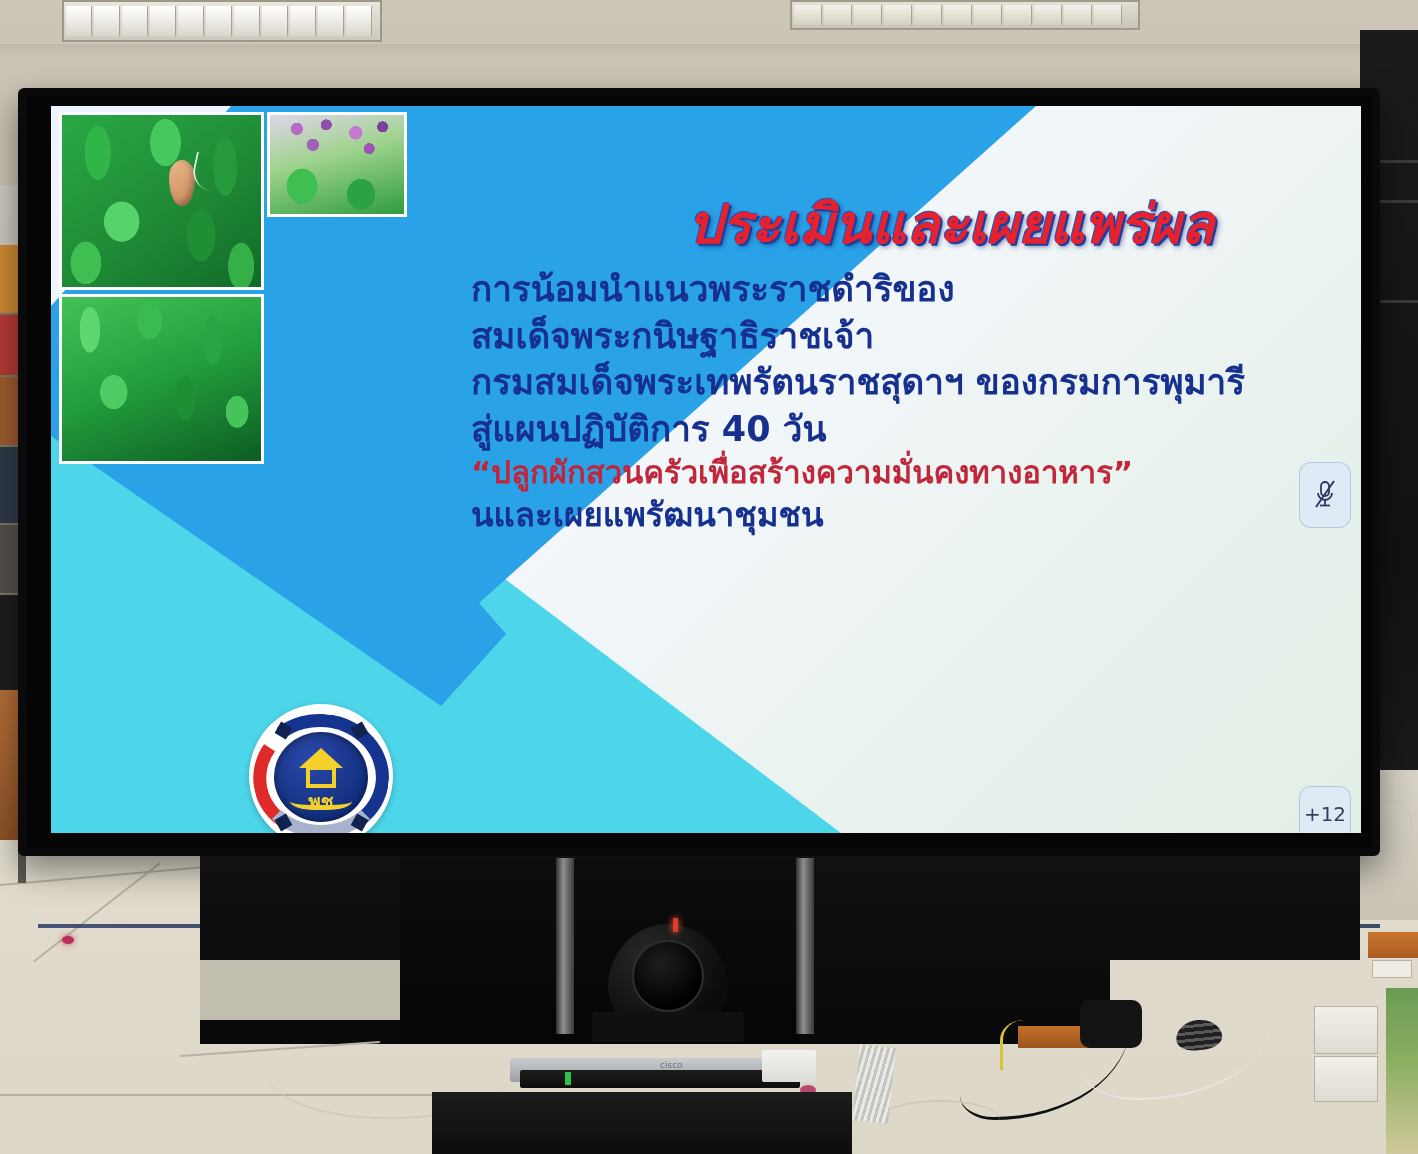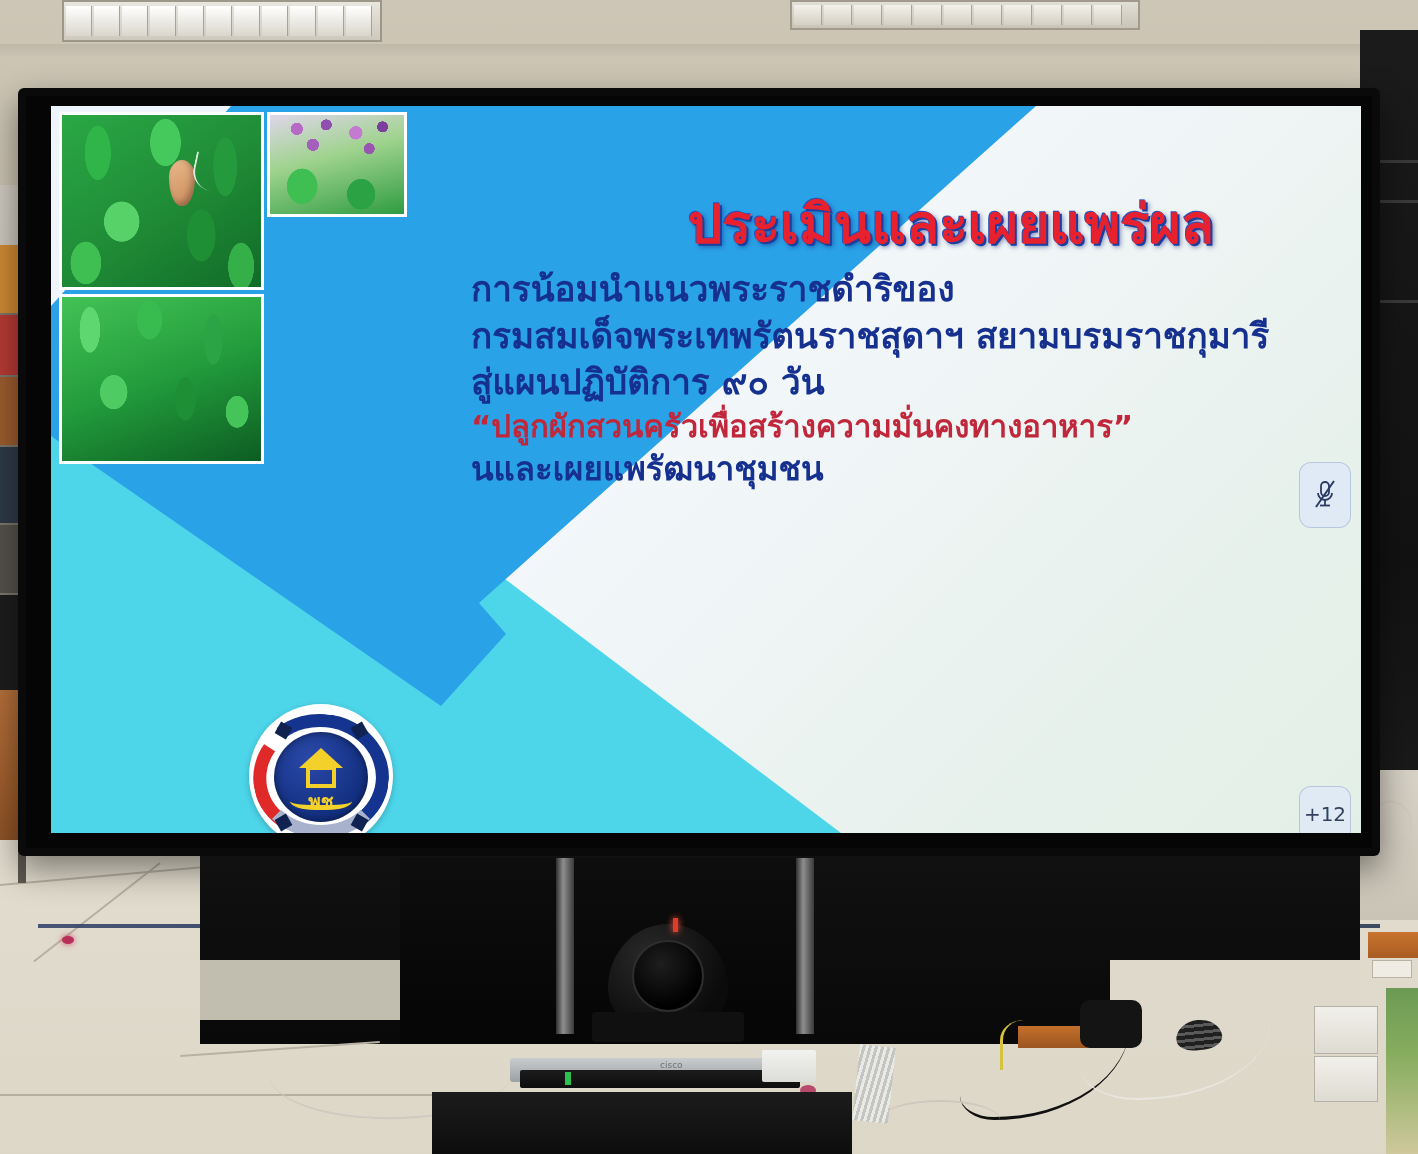--- a/index.html
+++ b/index.html
@@ -225,21 +225,21 @@
 
   
   .slide-title {
     position: absolute; left: 530px; top: 75px; width: 740px;
     text-align: center;
     font-family: "DejaVu Sans", "Liberation Sans", sans-serif;
     font-size: 54px; font-weight: bold; color: #e8212f;
     text-shadow:
       2px 2px 0 #1b3fa0, -1px -1px 0 #2b52b8,
       3px 3px 5px rgba(20,40,120,.55);
-    letter-spacing: 0px; white-space: nowrap;
+    letter-spacing: 0px; white-space: nowrap; font-style: italic;
   }
   .slide-lines {
     position: absolute; left: 420px; top: 160px; width: 880px;
     color: #16308f;
   }
   .sl { font-size: 35px; line-height: 1.33; font-weight: 600; white-space: nowrap; }
   .sl.quote { color: #c0273b; font-size: 31px; font-style: normal; }
   .sl.small { font-size: 33px; }
   .sl-right {
     position: absolute; left: 420px; top: 580px; width: 880px;
@@ -520,22 +520,23 @@
           </div>
           <div class="photo p3">
             <div class="leafC"></div>
           </div>
         </div>
 
         <div class="slide-title">ประเมินและเผยแพร่ผล</div>
 
         <div class="slide-lines">
           <div class="sl">การน้อมนำแนวพระราชดำริของ</div>
-          <div class="sl">กรมสมเด็จพระเทพรัตนราชสุดาฯ สยามบรมราชกุมารี</div>
-          <div class="sl">สู่แผนปฏิบัติการ ๙๐ วัน</div>
+          <div class="sl">สมเด็จพระกนิษฐาธิราชเจ้า</div>
+          <div class="sl">กรมสมเด็จพระเทพรัตนราชสุดาฯ ของกรมการพุมารี</div>
+          <div class="sl">สู่แผนปฏิบัติการ 40 วัน</div>
           <div class="sl quote">“ปลูกผักสวนครัวเพื่อสร้างความมั่นคงทางอาหาร”</div>
           <div class="sl small">นและเผยแพรัฒนาชุมชน</div>
         </div>
 
 
         <div class="cdd-logo">
           <div class="cdd-ring-outer"></div>
           <div class="cdd-arc-red"></div>
           <div class="cdd-arc-blue"></div>
           <div class="cdd-arc-grey"></div>

